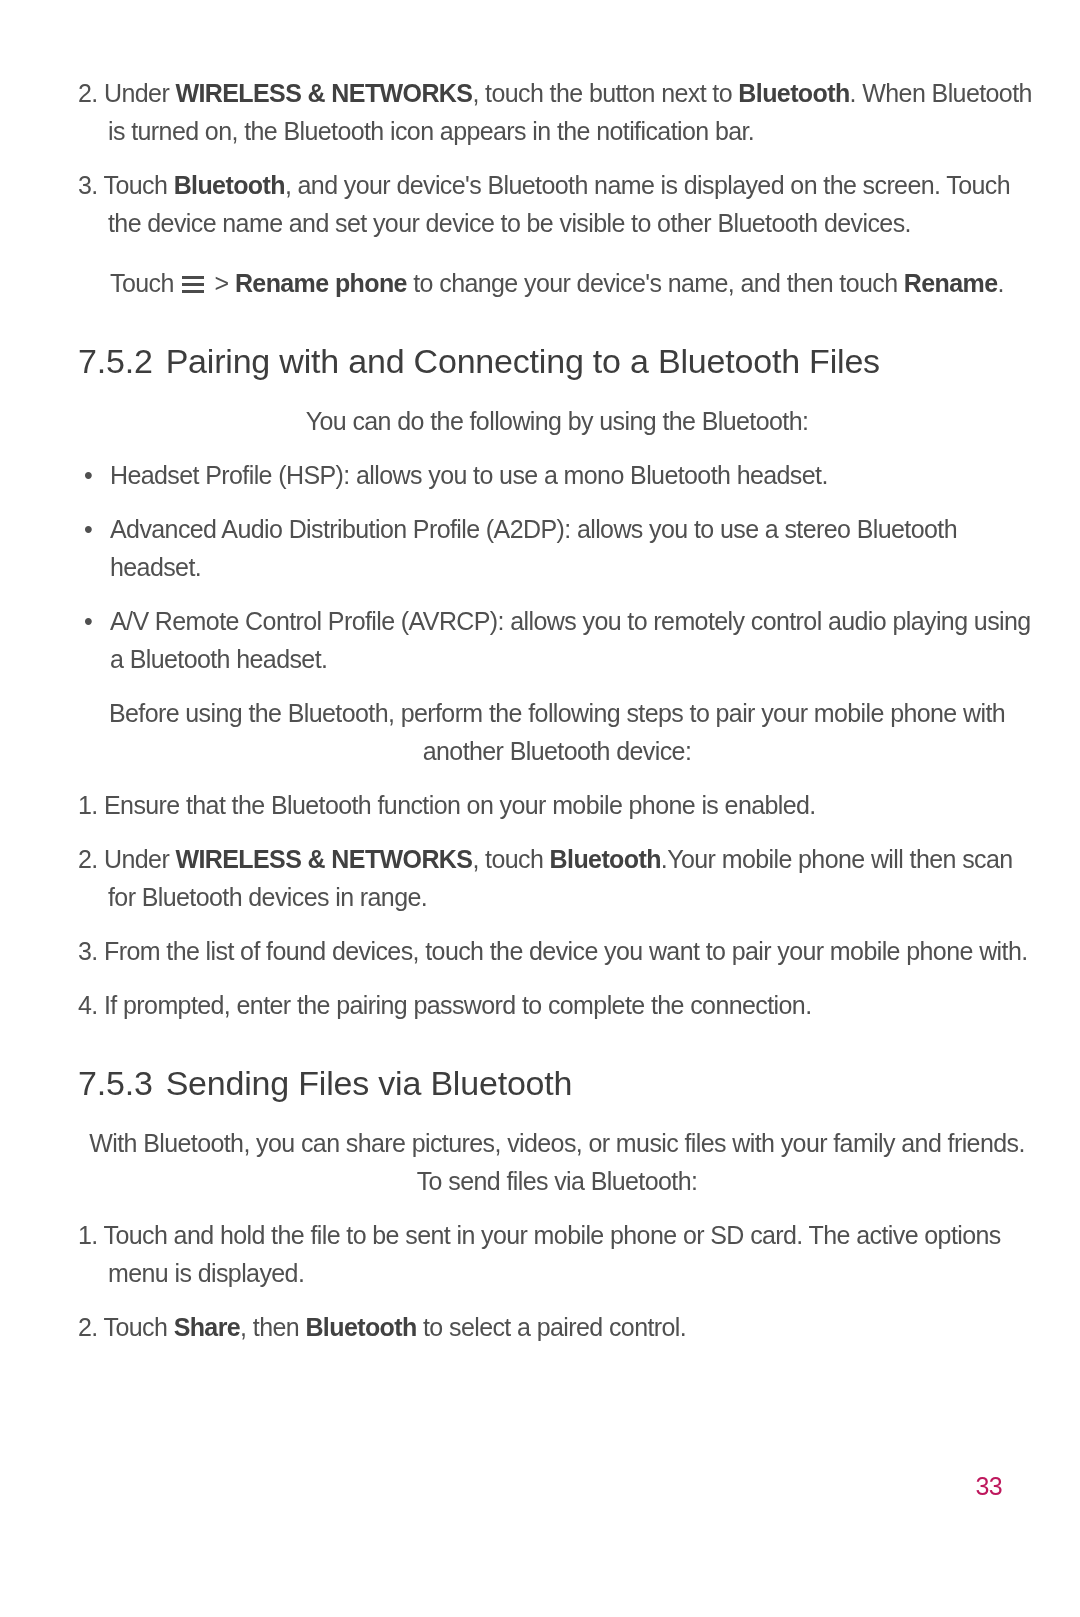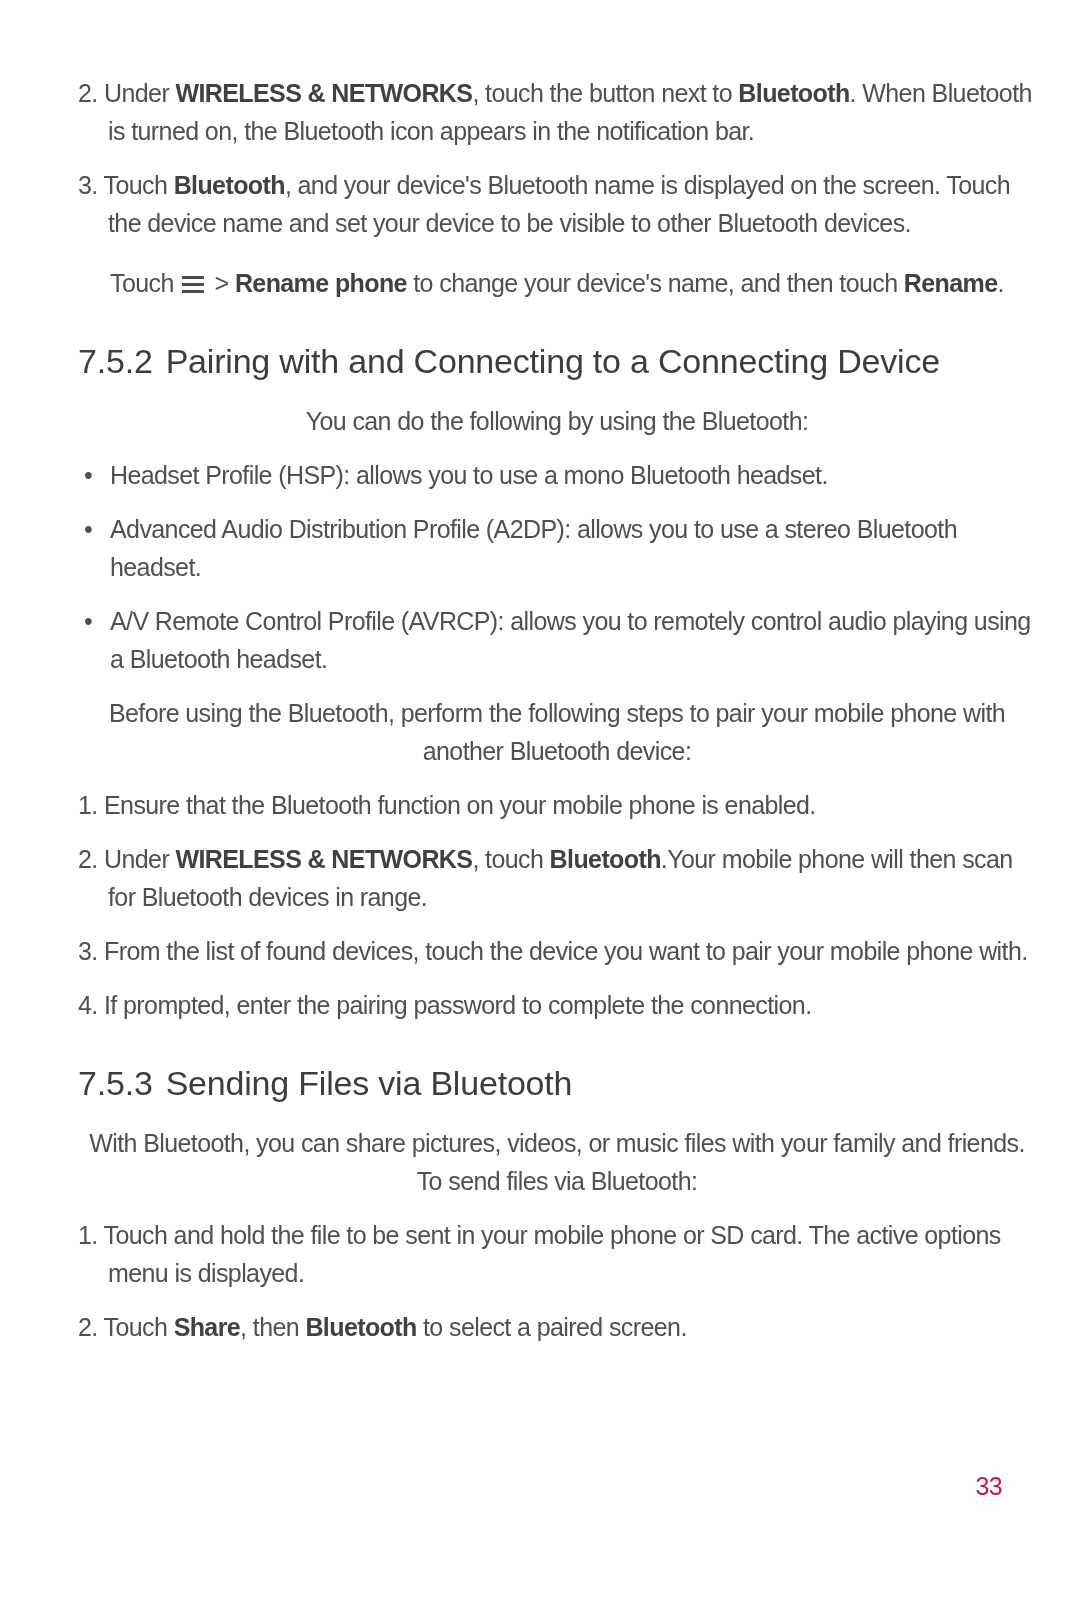--- a/index.html
+++ b/index.html
@@ -116,21 +116,21 @@
     <span>Touch </span><b>Bluetooth</b><span>, and your device's Bluetooth name is displayed on the screen. Touch the device name and set your device to be visible to other Bluetooth devices.</span>
   </div>
 
   <div class="para" style="margin-top:22px; text-indent:0;">
     <span>Touch </span>
     <span class="menu-icon"><span></span></span>
     <span> &gt; </span><b>Rename phone</b><span> to change your device's name, and then touch </span><b>Rename</b><span>.</span>
   </div>
 
   <div class="heading">
-    <span class="hnum">7.5.2</span><span>Pairing with and Connecting to a Connecting Device</span>
+    <span class="hnum">7.5.2</span><span>Pairing with and Connecting to a Bluetooth Files</span>
   </div>
 
   <div class="para">You can do the following by using the Bluetooth:</div>
 
   <div class="bul-item">Headset Profile (HSP): allows you to use a mono Bluetooth headset.</div>
   <div class="bul-item">Advanced Audio Distribution Profile (A2DP): allows you to use a stereo Bluetooth headset.</div>
   <div class="bul-item">A/V Remote Control Profile (AVRCP): allows you to remotely control audio playing using a Bluetooth headset.</div>
 
   <div class="para" style="margin-top:10px;">Before using the Bluetooth, perform the following steps to pair your mobile phone with another Bluetooth device:</div>
 
@@ -156,17 +156,17 @@
   </div>
 
   <div class="para">With Bluetooth, you can share pictures, videos, or music files with your family and friends. To send files via Bluetooth:</div>
 
   <div class="num-item">
     <span class="num">1.</span>
     <span>Touch and hold the file to be sent in your mobile phone or SD card. The active options menu is displayed.</span>
   </div>
   <div class="num-item">
     <span class="num">2.</span>
-    <span>Touch </span><b>Share</b><span>, then </span><b>Bluetooth</b><span> to select a paired screen.</span>
+    <span>Touch </span><b>Share</b><span>, then </span><b>Bluetooth</b><span> to select a paired control.</span>
   </div>
 
   <div class="page-number">33</div>
 </div>
 
 </body></html>

